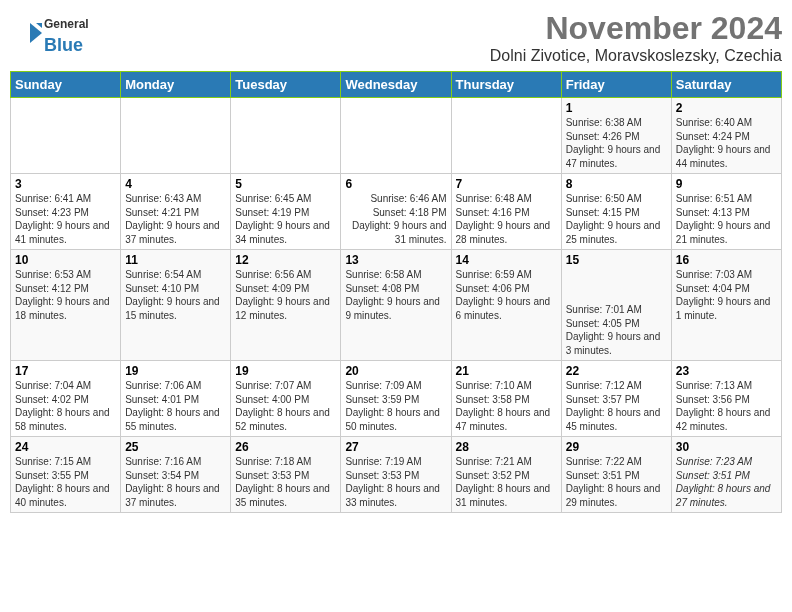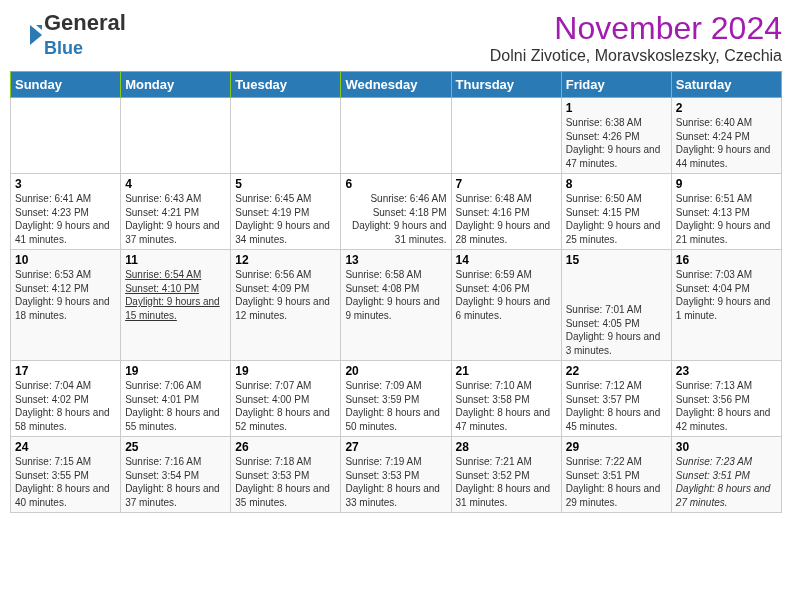--- a/index.html
+++ b/index.html
@@ -26,22 +26,22 @@
     .logo-wrapper {
       display: flex;
       align-items: center;
       gap: 2px;
     }
     .title-area {
       text-align: right;
     }
     .title-area h1 {
       font-size: 32px;
-      font-weight: normal;
-      color: #a21caf;
+      font-weight: bold;
+      color: #737373;
     }
     .title-area h2 {
       font-size: 16px;
       color: #333;
       font-weight: normal;
     }
     .calendar {
       width: 100%;
       border-collapse: collapse;
     }
@@ -88,21 +88,21 @@
 <body>
 
 <div class="header-area">
   <div class="logo">
     <div class="logo-wrapper">
       <svg width="32" height="24" viewBox="0 0 32 24">
         <polygon points="20,2 32,12 20,22" fill="#2a7ab5"></polygon>
         <polygon points="26,2 32,7 32,2" fill="#2a7ab5"></polygon>
       </svg>
       <div>
-        <span style="color:#333;font-size:22px;font-weight:bold;">General</span><br>
+        <span style="color:#333;font-size:12px;font-weight:bold;">General</span><br>
         <span style="color:#2a7ab5;font-size:18px;font-weight:bold;">Blue</span>
       </div>
     </div>
   </div>
   <div class="title-area">
     <h1>November 2024</h1>
     <h2>Dolni Zivotice, Moravskoslezsky, Czechia</h2>
   </div>
 </div>
 
@@ -184,21 +184,21 @@
       </tr>
       <tr>
         <td>
           <span class="day-num">10</span>
           <div class="day-info" style="white-space: pre-line;">Sunrise: 6:53 AM
 Sunset: 4:12 PM
 Daylight: 9 hours and 18 minutes.</div>
         </td>
         <td>
           <span class="day-num">11</span>
-          <div class="day-info" style="white-space: pre-line; text-decoration: underline;">Sunrise: 6:54 AM
+          <div class="day-info" style="white-space: pre-line;">Sunrise: 6:54 AM
 Sunset: 4:10 PM
 Daylight: 9 hours and 15 minutes.</div>
         </td>
         <td>
           <span class="day-num">12</span>
           <div class="day-info" style="white-space: pre-line;">Sunrise: 6:56 AM
 Sunset: 4:09 PM
 Daylight: 9 hours and 12 minutes.</div>
         </td>
         <td>

